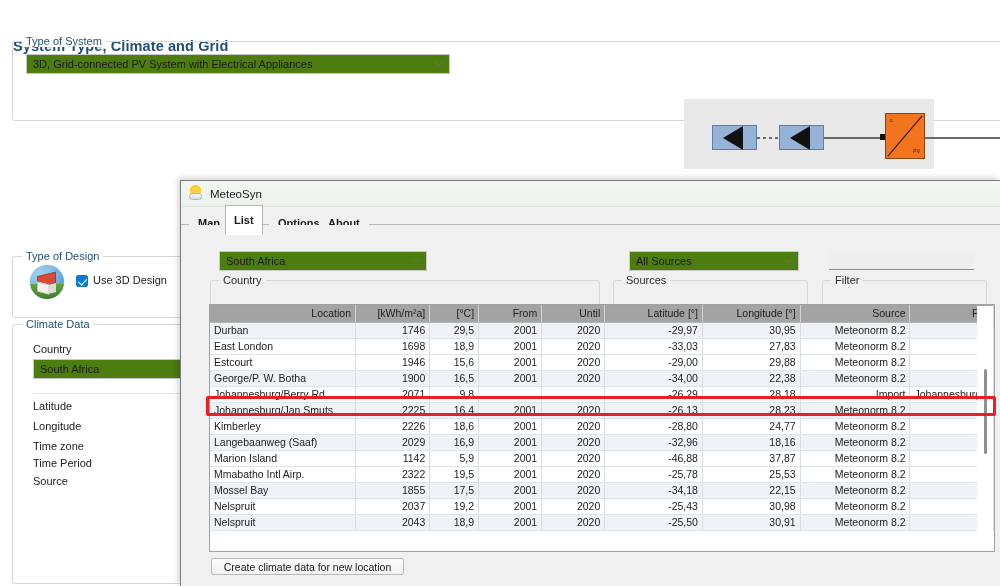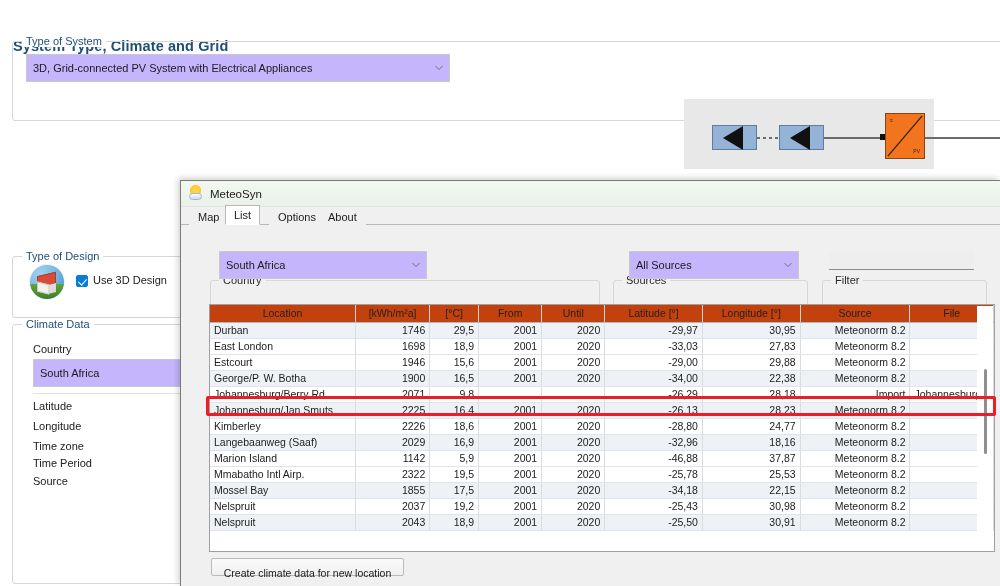--- a/index.html
+++ b/index.html
@@ -46,23 +46,23 @@
     color: #1F4E79;
     white-space: nowrap;
   }
 
   #gb-type-of-system { left: 12px; top: 41px; width: 1060px; height: 80px; }
   #gb-type-of-design { left: 12px; top: 256px; width: 170px; height: 62px; }
   #gb-climate-data   { left: 12px; top: 324px; width: 175px; height: 260px; }
 
   .combo {
     position: absolute;
-    background: #c4b5fd;
+    background: #4d7c0f;
     border: 1px solid #c9c9c9;
-    height: 28px;
+    height: 20px;
     font-size: 11px;
     color: #1b1b1b;
     display: flex;
     align-items: center;
     padding: 0 18px 0 6px;
     white-space: nowrap;
     overflow: hidden;
   }
   .combo .chev {
     position: absolute;
@@ -261,25 +261,26 @@
     width: 100%; height: 18px;
     border-bottom: 1px solid #b8b8b8;
     background: #f0f0f0;
   }
   .ms-tab {
     position: absolute;
     top: 1px;
     height: 17px;
     font-size: 11px;
     color: #1b1b1b;
-    padding: 8px 8px;
+    padding: 14px 8px;
     display: flex; align-items: center;
     background: #f0f0f0;
     border: 1px solid transparent;
     border-bottom: none;
+    font-weight: bold;
   }
   .ms-tab.active {
     top: -2px;
     height: 20px;
     background: #ffffff;
     border: 1px solid #b8b8b8;
     border-bottom: 1px solid #ffffff;
     z-index: 3;
   }
   #tab-map     { left: 8px; }
@@ -338,26 +339,26 @@
     border: 1px solid #a0a0a0;
     overflow: hidden;
   }
   table.grid {
     border-collapse: collapse;
     width: 100%;
     table-layout: fixed;
     font-size: 10.5px;
   }
   table.grid thead th {
-    background: #c2410c;
+    background: #a3a3a3;
     border-right: 1px solid #d3d3d3;
     border-bottom: 1px solid #b5b5b5;
     font-weight: normal;
     color: #222;
-    text-align: center;
+    text-align: right;
     padding: 2px 4px 3px 4px;
     height: 16px;
     white-space: nowrap;
     overflow: hidden;
   }
   table.grid tbody td {
     border-right: 1px solid #d8dde4;
     border-bottom: 1px solid #dfe4ea;
     padding: 1px 4px 1px 4px;
     height: 15px;
@@ -402,21 +403,21 @@
     position: absolute;
     left: 211px; top: 558px;
     width: 193px; height: 17px;
     background: linear-gradient(#fbfbfb, #f0f0f0);
     border: 1px solid #b9b9b9;
     border-radius: 2px;
     font-family: "Liberation Sans", sans-serif;
     font-size: 10.5px;
     color: #1b1b1b;
     cursor: default;
-    padding: 8px;
+    padding: 2px;
   }
 
   
   #ms-bottom-strip {
     position: absolute;
     left: 190px; top: 578px;
     width: 810px; height: 8px;
     background: #f0f0f0;
   }
   #ms-left-edge {

